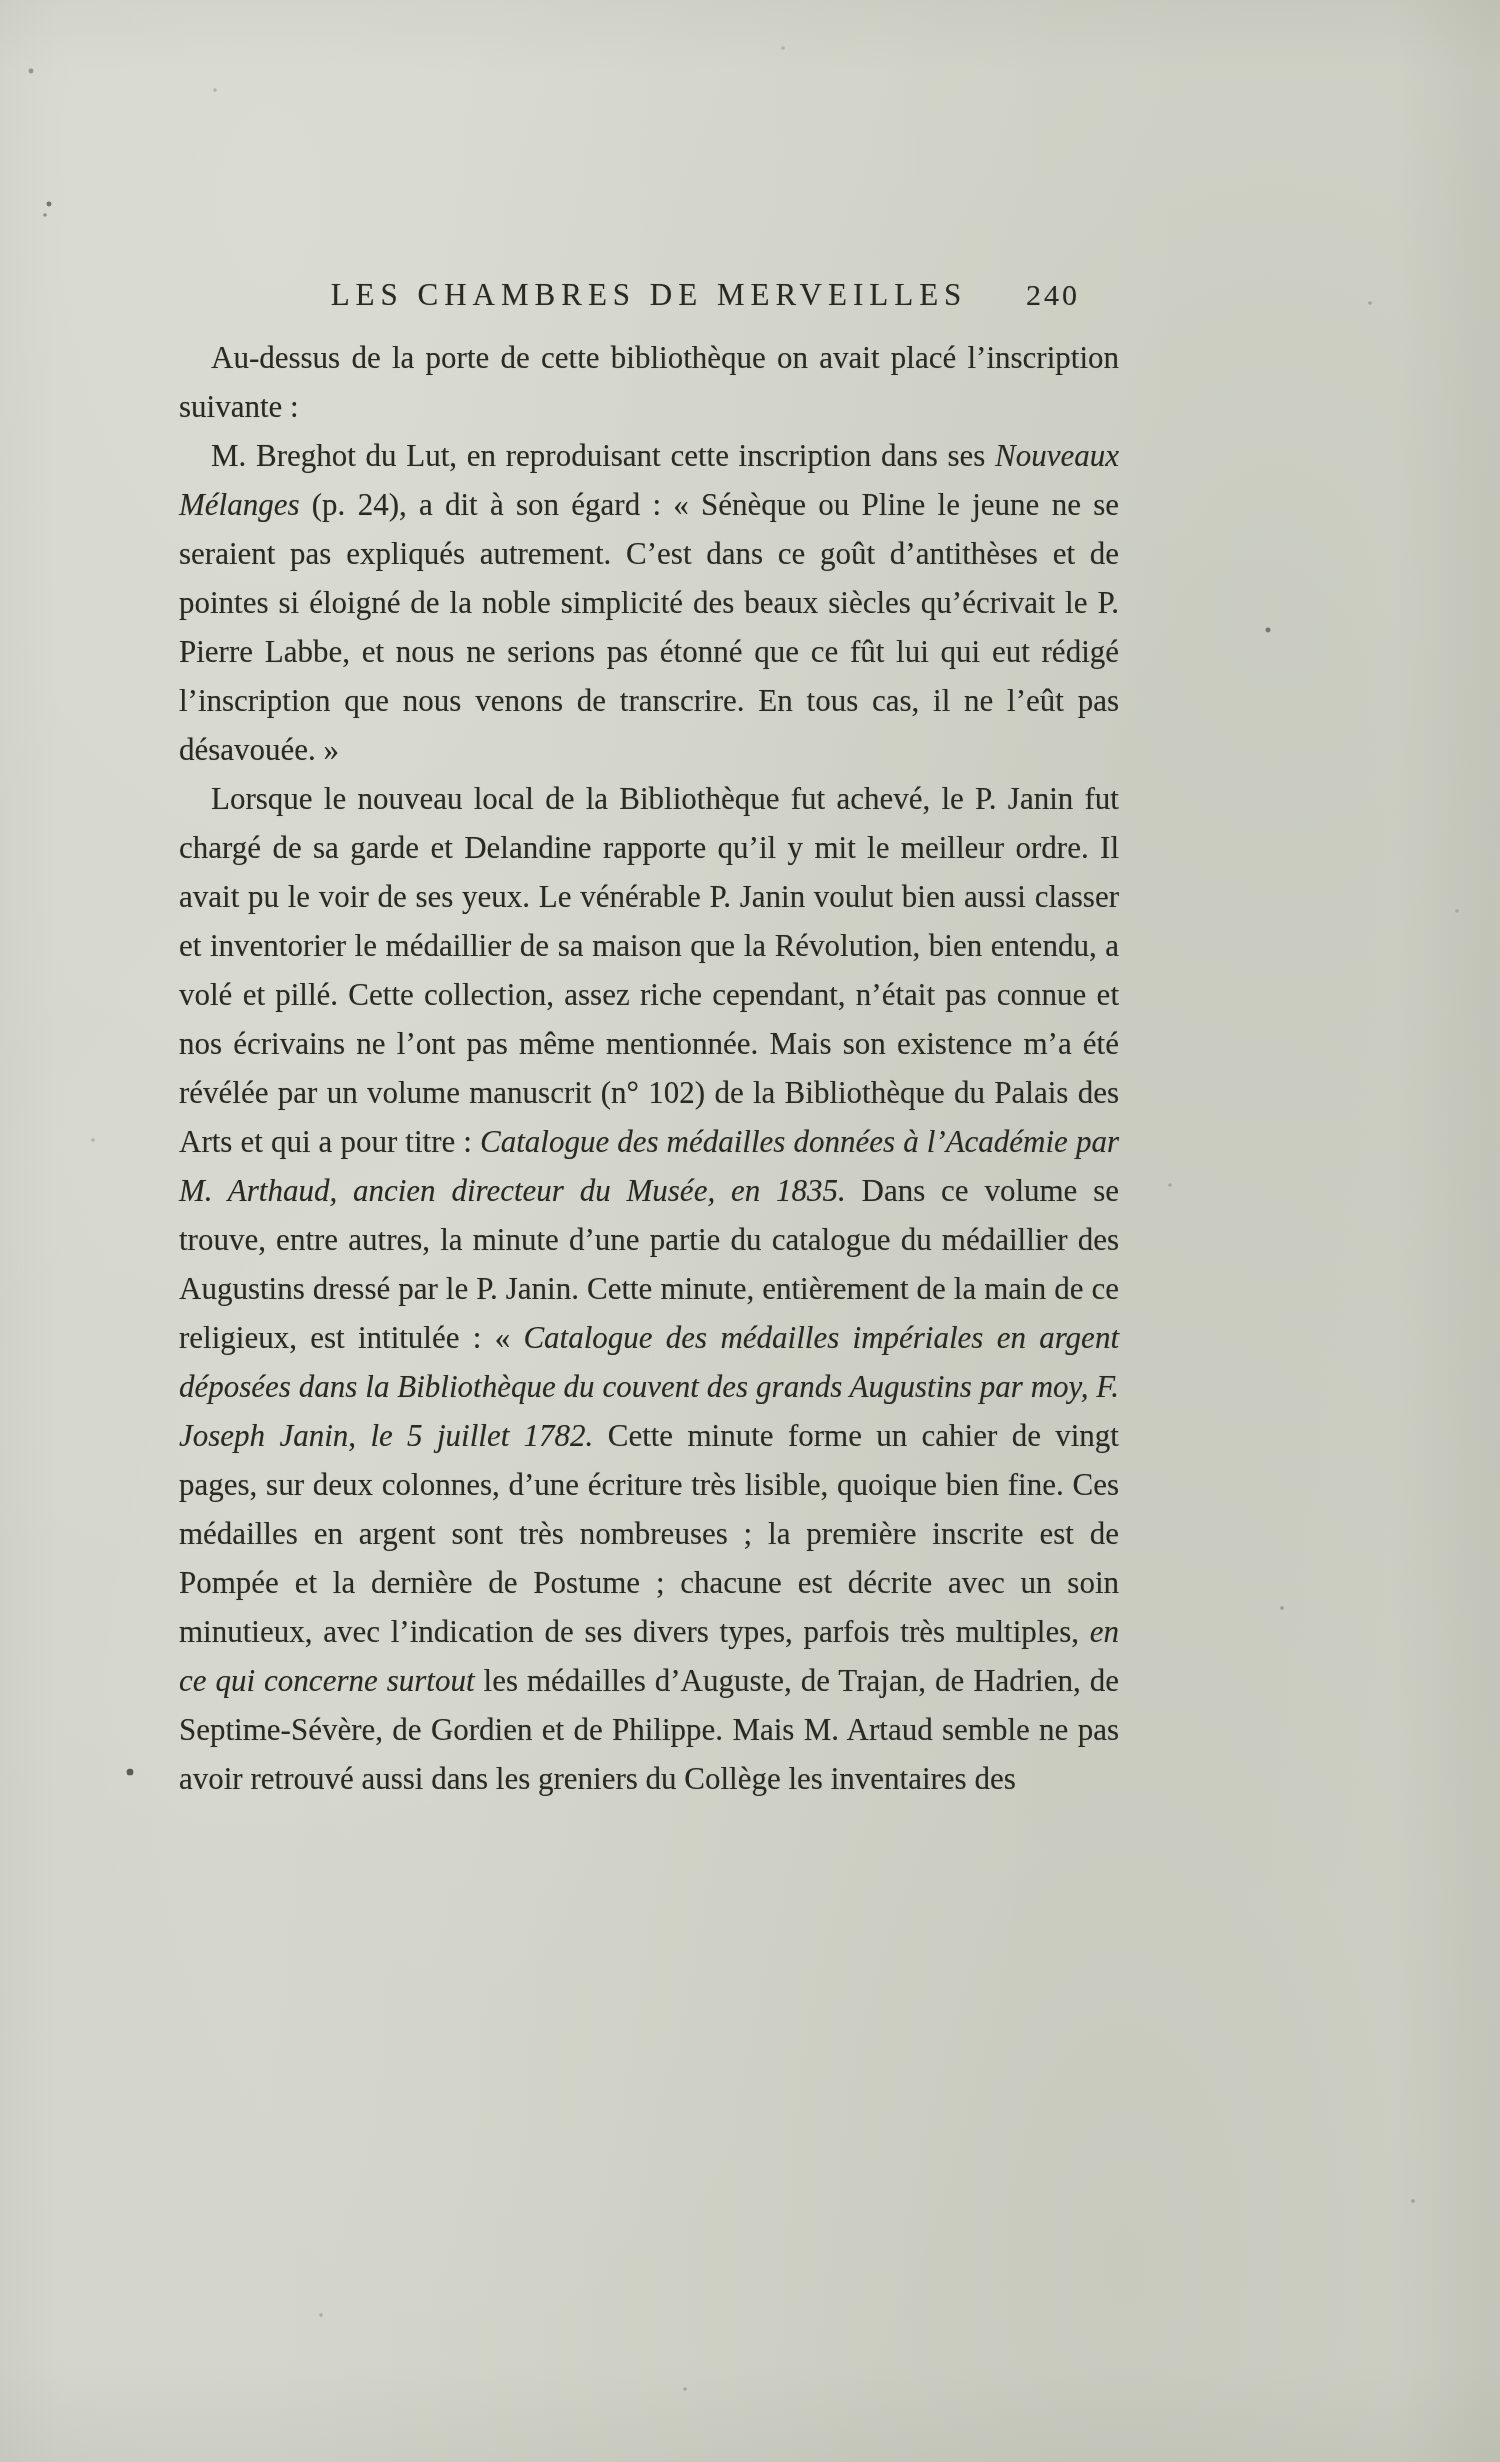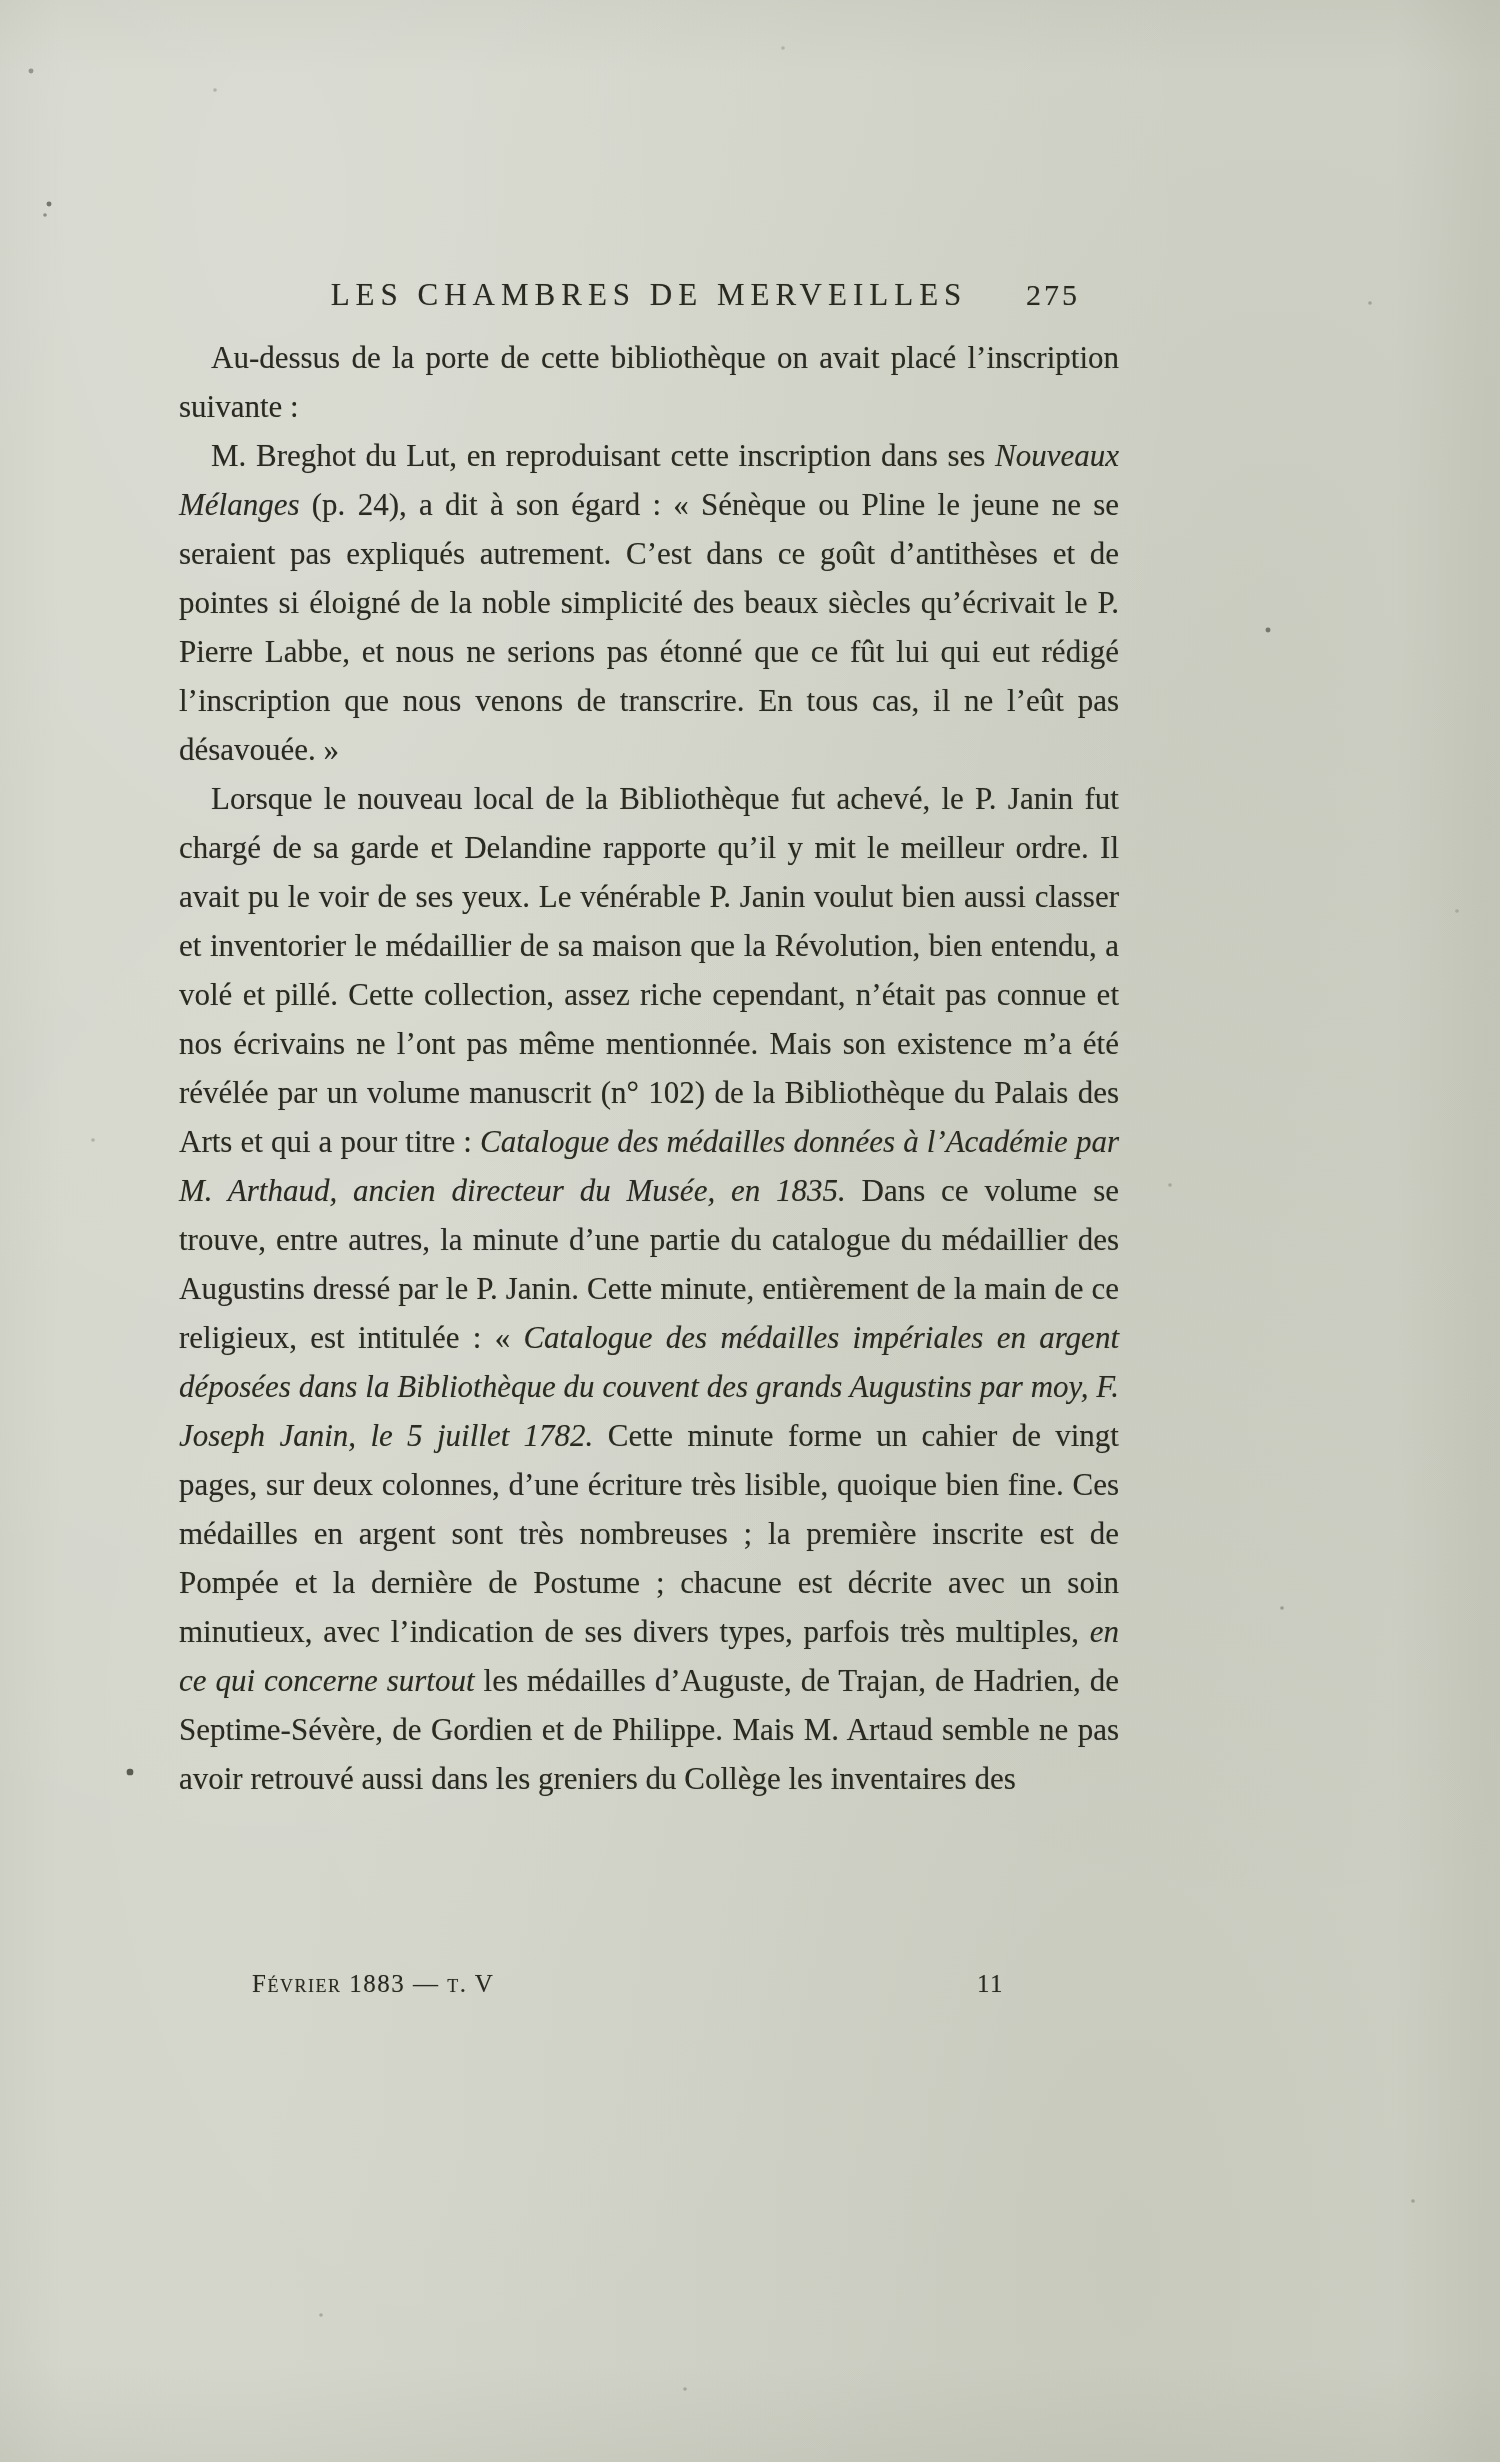--- a/index.html
+++ b/index.html
@@ -136,35 +136,31 @@
 <body>
 
 <div class="page">
 
   <div class="specks"></div>
 
   <div class="column">
 
     <div class="header">
       <div class="title">LES CHAMBRES DE MERVEILLES</div>
-      <div class="page-number">275</div>
+      <div class="page-number">240</div>
     </div>
 
     <div class="body-text">
 
       <p><span>Au-dessus de la porte de cette bibliothèque on avait placé l’inscription suivante :</span></p>
 
 
       <p><span>M. Breghot du Lut, en reproduisant cette inscription dans ses </span><span class="italic">Nouveaux Mélanges</span><span> (p. 24), a dit à son égard : « Sénèque ou Pline le jeune ne se seraient pas expliqués autrement. C’est dans ce goût d’antithèses et de pointes si éloigné de la noble simplicité des beaux siècles qu’écrivait le P. Pierre Labbe, et nous ne serions pas étonné que ce fût lui qui eut rédigé l’inscription que nous venons de transcrire. En tous cas, il ne l’eût pas désavouée. »</span></p>
 
       <p><span>Lorsque le nouveau local de la Bibliothèque fut achevé, le P. Janin fut chargé de sa garde et Delandine rapporte qu’il y mit le meilleur ordre. Il avait pu le voir de ses yeux. Le vénérable P. Janin voulut bien aussi classer et inventorier le médaillier de sa maison que la Révolution, bien entendu, a volé et pillé. Cette collection, assez riche cependant, n’était pas connue et nos écrivains ne l’ont pas même mentionnée. Mais son existence m’a été révélée par un volume manuscrit (n° 102) de la Bibliothèque du Palais des Arts et qui a pour titre : </span><span class="italic">Catalogue des médailles données à l’Académie par M. Arthaud, ancien directeur du Musée, en 1835.</span><span> Dans ce volume se trouve, entre autres, la minute d’une partie du catalogue du médaillier des Augustins dressé par le P. Janin. Cette minute, entièrement de la main de ce religieux, est intitulée : « </span><span class="italic">Catalogue des médailles impériales en argent déposées dans la Bibliothèque du couvent des grands Augustins par moy, F. Joseph Janin, le 5 juillet 1782.</span><span> Cette minute forme un cahier de vingt pages, sur deux colonnes, d’une écriture très lisible, quoique bien fine. Ces médailles en argent sont très nombreuses ; la première inscrite est de Pompée et la dernière de Postume ; chacune est décrite avec un soin minutieux, avec l’indication de ses divers types, parfois très multiples, </span><span class="italic">en ce qui concerne surtout</span><span> les médailles d’Auguste, de Trajan, de Hadrien, de Septime-Sévère, de Gordien et de Philippe. Mais M. Artaud semble ne pas avoir retrouvé aussi dans les greniers du Collège les inventaires des</span></p>
 
     </div>
 
   </div>
 
-  <div class="footer">
-    <div class="footer-date">Février 1883 — t. V</div>
-    <div class="footer-num">11</div>
-  </div>
 
 </div>
 
 
 </body></html>

